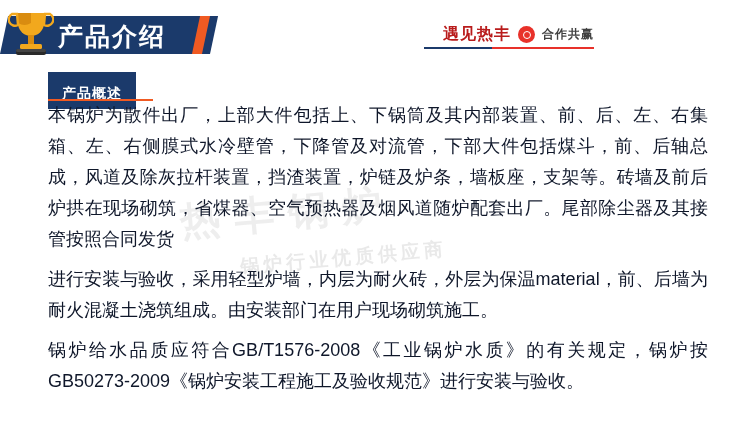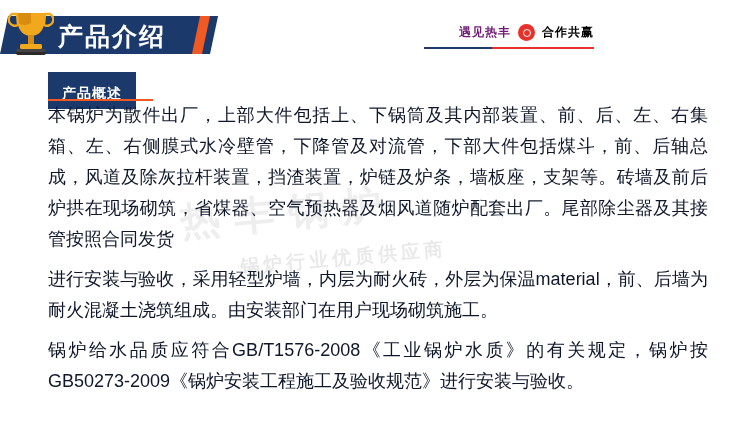--- a/index.html
+++ b/index.html
@@ -64,22 +64,22 @@
   }
   .header-right {
     position: absolute;
     right: 12px;
     top: 24px;
     display: flex;
     align-items: center;
     gap: 7px;
   }
   .hr-text-left {
-    color: #701a75;
-    font-size: 12px;
+    color: #b91c1c;
+    font-size: 16px;
     letter-spacing: 1px;
     font-weight: bold;
   }
   .hr-badge {
     width: 17px;
     height: 17px;
     border-radius: 50%;
     background: #e8312a;
     display: inline-block;
     position: relative;
@@ -89,21 +89,21 @@
     position: absolute;
     left: 4.5px;
     top: 4.5px;
     width: 8px;
     height: 8px;
     border: 1.6px solid #ffffff;
     border-radius: 50%;
     box-sizing: border-box;
   }
   .hr-text-right {
-    color: #000000;
+    color: #404040;
     font-size: 12px;
     letter-spacing: 1px;
     font-weight: bold;
   }
   .hr-line-blue {
     position: absolute;
     right: 12px;
     top: 47px;
     width: 170px;
     height: 2px;

